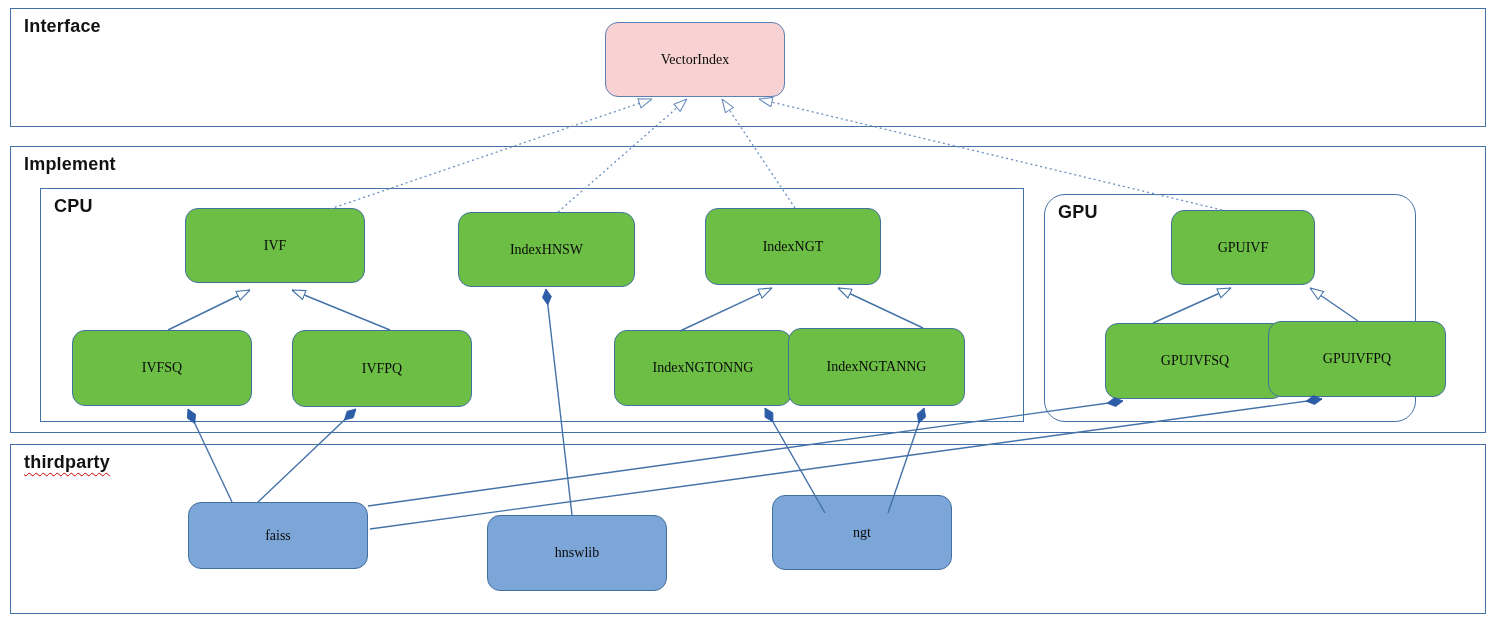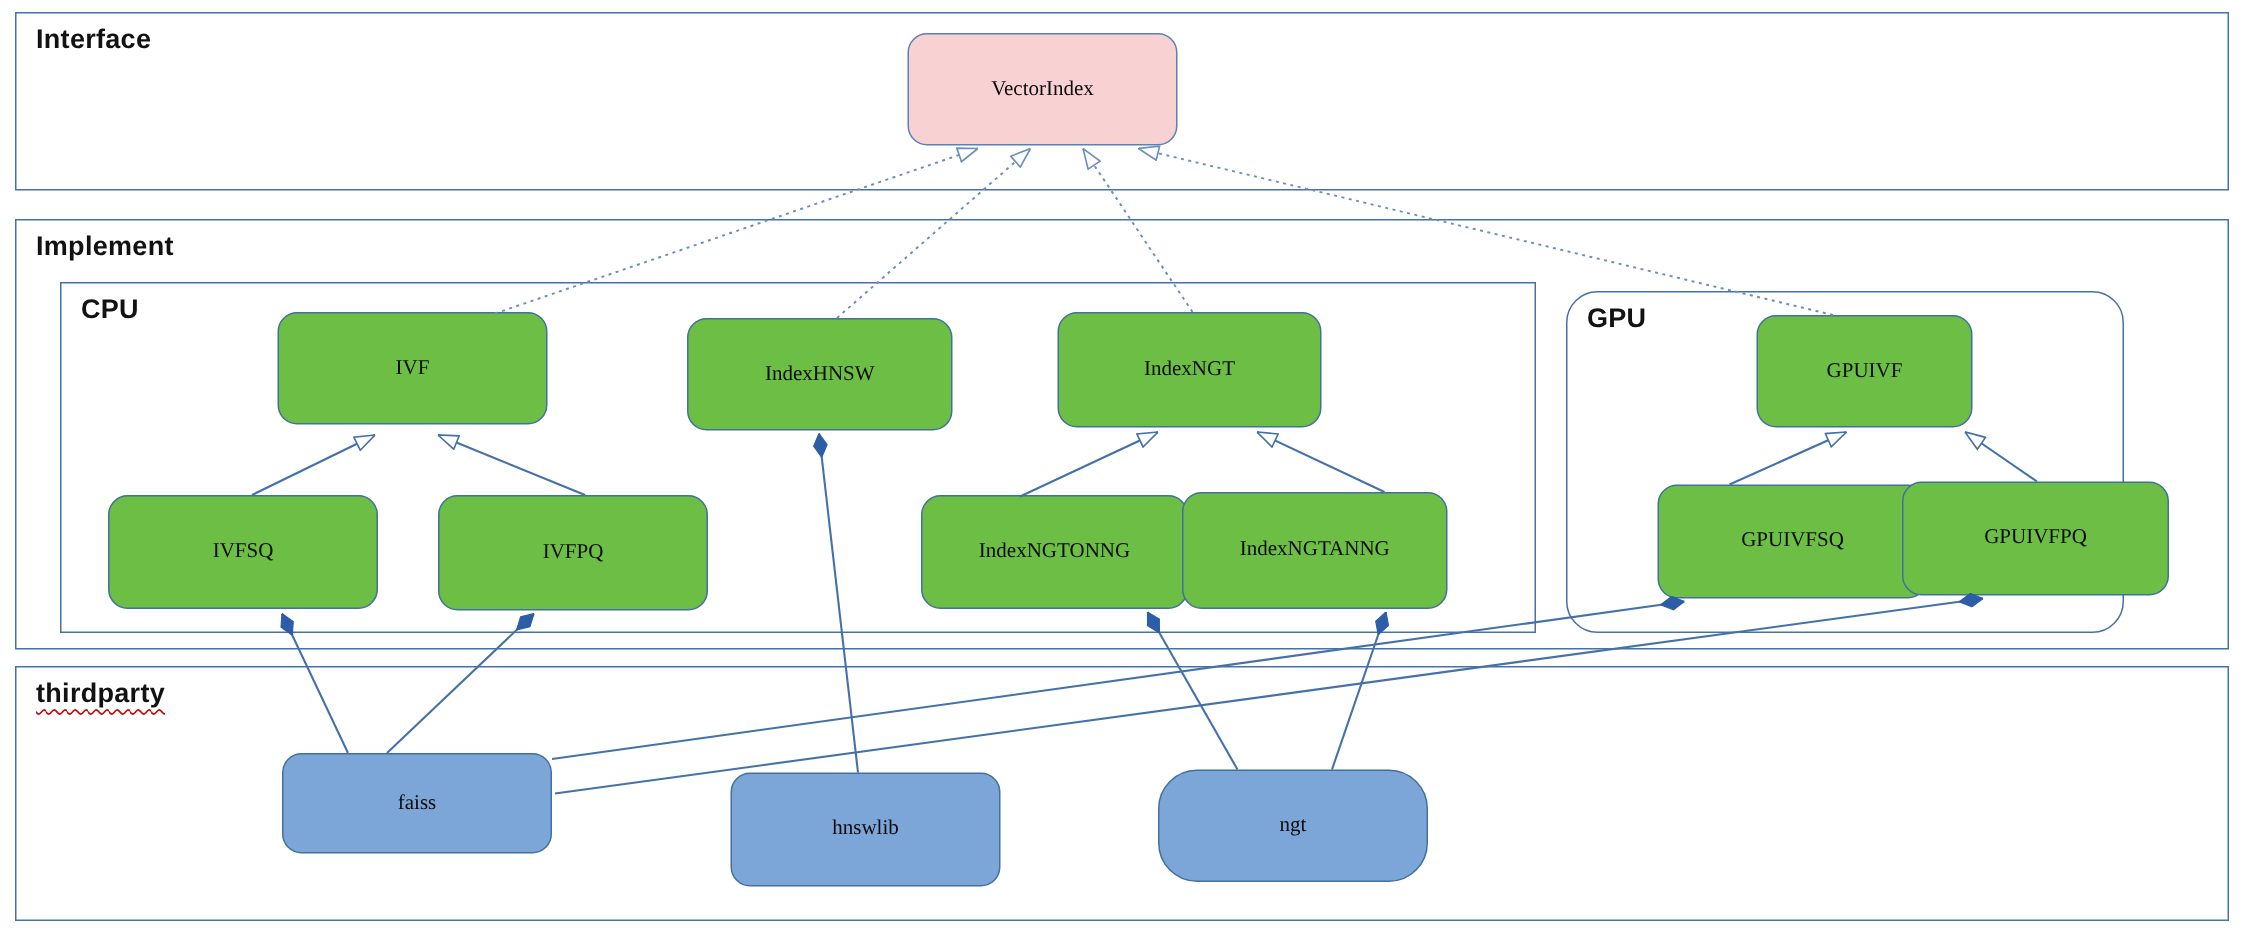--- a/index.html
+++ b/index.html
@@ -106,21 +106,21 @@
 </div>
 
 <div class="node blue" style="left:188px; top:502px; width:180px; height:67px;">
   <span>faiss</span>
 </div>
 
 <div class="node blue" style="left:487px; top:515px; width:180px; height:76px;">
   <span>hnswlib</span>
 </div>
 
-<div class="node blue" style="left:772px; top:513px; width:180px; height:75px;border-radius:26px;">
+<div class="node blue" style="left:772px; top:495px; width:180px; height:75px;">
   <span>ngt</span>
 </div>
 
 <svg class="connectors" width="1503" height="628" viewBox="0 0 1503 628">
   <defs>
     <marker id="tri" viewBox="0 0 14 11" refX="14" refY="5.5" markerUnits="userSpaceOnUse" markerWidth="14" markerHeight="11" orient="auto">
       <path d="M14,5.5 L0.7,0.7 L0.7,10.3 Z" fill="#ffffff" stroke="#4472a8" stroke-width="1.1"></path>
     </marker>
     <marker id="tri-dotted" viewBox="0 0 14 11" refX="14" refY="5.5" markerUnits="userSpaceOnUse" markerWidth="14" markerHeight="11" orient="auto">
       <path d="M14,5.5 L0.7,0.7 L0.7,10.3 Z" fill="#ffffff" stroke="#6b8ebf" stroke-width="1.1"></path>

